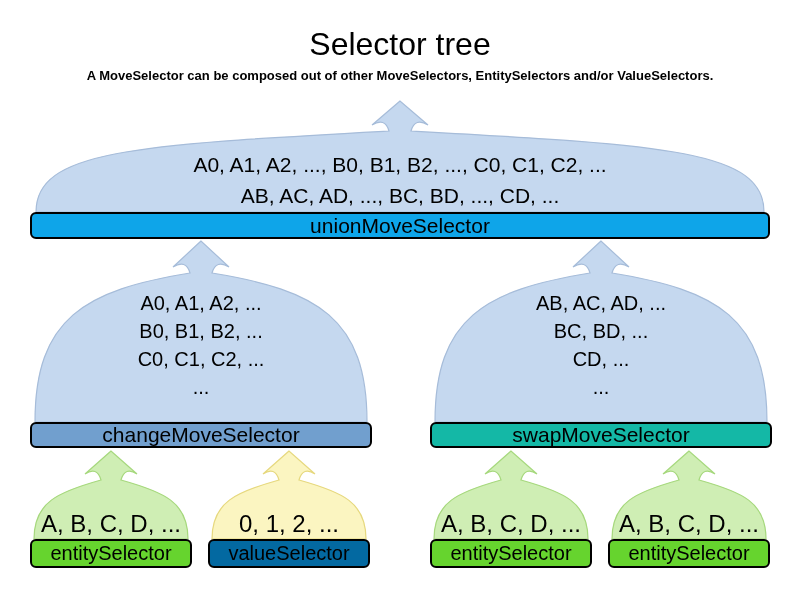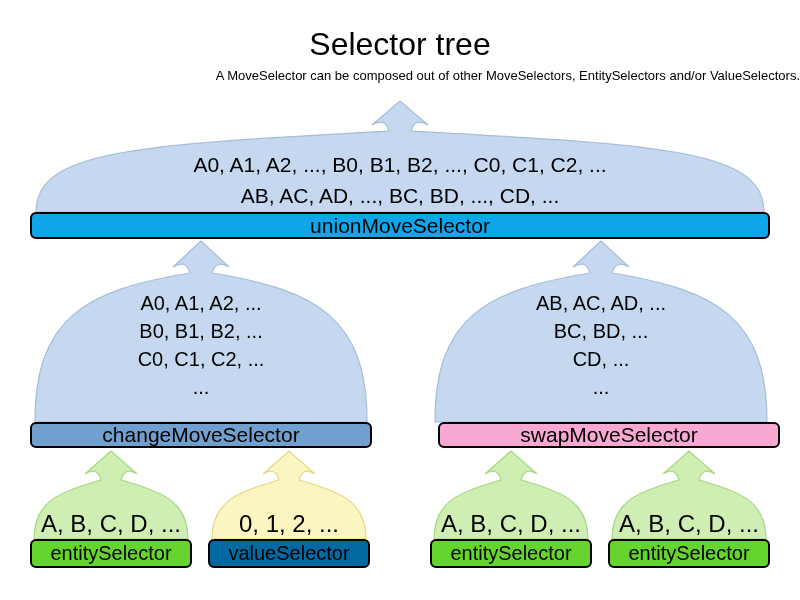--- a/index.html
+++ b/index.html
@@ -5,22 +5,22 @@
   html,body{margin:0;padding:0;background:#ffffff;}
   #stage{
     position:relative;width:800px;height:600px;background:#ffffff;overflow:hidden;
     font-family:"Liberation Sans",sans-serif;color:#000;
   }
   .page-title{
     position:absolute;top:26px;left:0;width:800px;text-align:center;
     font-size:32px;line-height:36px;font-weight:400;letter-spacing:0px;
   }
   .page-subtitle{
-    position:absolute;top:68px;left:0;width:800px;text-align:right;
-    font-size:13px;line-height:16px;font-weight:400;
+    position:absolute;top:68px;left:0;width:800px;text-align:center;
+    font-size:13px;line-height:16px;font-weight:700;
   }
   .funnel{position:absolute;}
   .dome{position:absolute;left:0;top:0;display:block;}
   .dome path{stroke-width:1.2;}
   .lines{position:absolute;left:0;width:100%;text-align:center;}
   .lines .line{white-space:nowrap;}
   .bar{
     position:absolute;left:0;width:100%;box-sizing:border-box;
     border:2px solid #000;border-radius:6px;
     display:flex;align-items:center;justify-content:center;
@@ -80,21 +80,21 @@
   <div class="funnel f-mid f-swap">
     <svg class="dome" width="342" height="183" viewBox="0 0 342 183">
       <path d="M 171,1 L 143,27 Q 156,19 160,33 C 55,50 5,78 5,182 L 337,182 C 337,78 287,50 182,33 Q 186,19 199,27 Z" fill="#c5d8ef" stroke="#a6bcd9"></path>
     </svg>
     <div class="lines">
       <div class="line">AB, AC, AD, ...</div>
       <div class="line">BC, BD, ...</div>
       <div class="line">CD, ...</div>
       <div class="line">...</div>
     </div>
-    <div class="bar" style="background-color: #f9a8d4; margin-left: 8px;">swapMoveSelector</div>
+    <div class="bar" style="background-color: #14b8a6;">swapMoveSelector</div>
   </div>
 
   <div class="funnel f-small f-entity-left">
     <svg class="dome" width="162" height="90" viewBox="0 0 162 90">
       <path d="M 81,1 L 55,24 Q 67,16 71,30 C 28,42 4,52 4,89 L 158,89 C 158,52 134,42 91,30 Q 95,16 107,24 Z" fill="#cfeeb4" stroke="#a6d87d"></path>
     </svg>
     <div class="lines">
       <div class="line">A, B, C, D, ...</div>
     </div>
     <div class="bar" style="background-color: rgb(102, 212, 46);">entitySelector</div>

